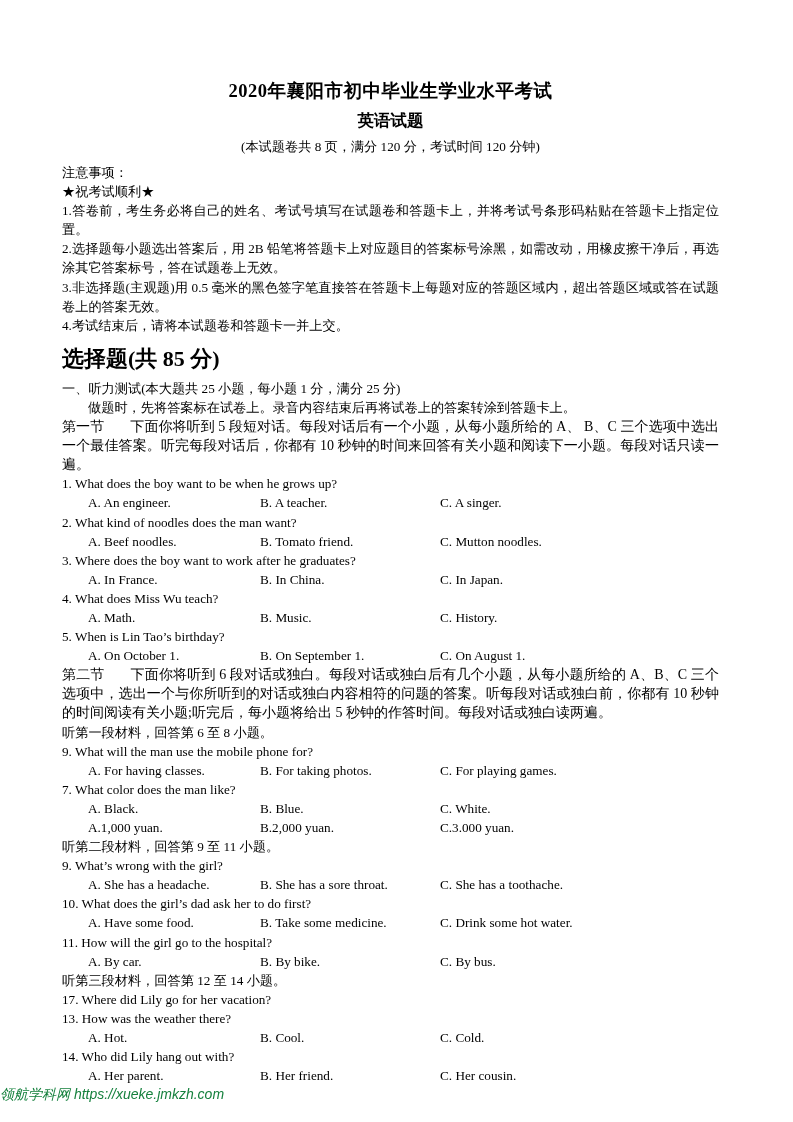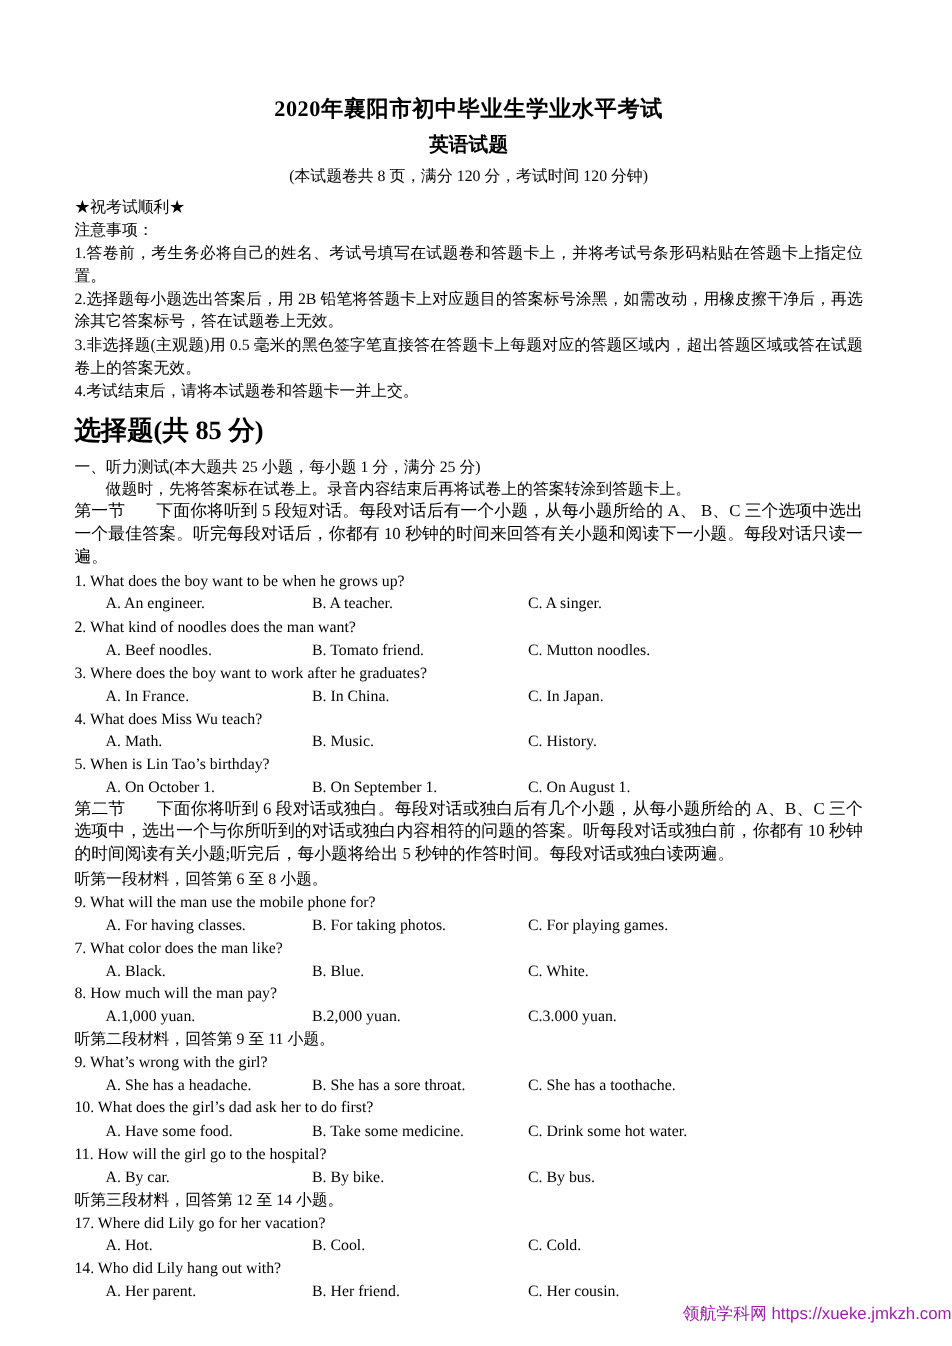--- a/index.html
+++ b/index.html
@@ -72,41 +72,42 @@
     line-height: 19.1px;
     margin: 0;
     text-align: justify;
   }
   .para-indent { text-indent: 26px; }
   .footer {
     position: absolute;
     left: 0;
     bottom: 18px;
     width: 793px;
-    text-align: right;
+    text-align: left;
     font-size: 14px;
-    color: #a21caf;
+    color: #15803d;
     font-family: "Liberation Sans", sans-serif;
+    font-style: italic;
   }
   .firstline-gap {
     display: inline-block;
     width: 26px;
   }
 </style>
 </head>
 <body>
 
 <div class="page">
 
   <div class="title-main">2020年襄阳市初中毕业生学业水平考试</div>
   <div class="title-sub">英语试题</div>
   <div class="title-note">(本试题卷共 8 页，满分 120 分，考试时间 120 分钟)</div>
 
+  <div class="line">注意事项：</div>
   <div class="line">★祝考试顺利★</div>
-  <div class="line">注意事项：</div>
   <div class="line">1.答卷前，考生务必将自己的姓名、考试号填写在试题卷和答题卡上，并将考试号条形码粘贴在答题卡上指定位置。</div>
   <div class="line">2.选择题每小题选出答案后，用 2B 铅笔将答题卡上对应题目的答案标号涂黑，如需改动，用橡皮擦干净后，再选涂其它答案标号，答在试题卷上无效。</div>
   <div class="line">3.非选择题(主观题)用 0.5 毫米的黑色签字笔直接答在答题卡上每题对应的答题区域内，超出答题区域或答在试题卷上的答案无效。</div>
   <div class="line">4.考试结束后，请将本试题卷和答题卡一并上交。</div>
 
   <div class="section-head">选择题(共 85 分)</div>
 
   <div class="line">一、听力测试(本大题共 25 小题，每小题 1 分，满分 25 分)</div>
   <div class="line para-indent">做题时，先将答案标在试卷上。录音内容结束后再将试卷上的答案转涂到答题卡上。</div>
 
@@ -162,21 +163,20 @@
     <span class="o3">C. For playing games.</span>
   </div>
 
   <div class="q-line">7. What color does the man like?</div>
   <div class="opts">
     <span class="o1">A. Black.</span>
     <span class="o2">B. Blue.</span>
     <span class="o3">C. White.</span>
   </div>
 
-  <div class="q-line">8. How much will the man pay?</div>
   <div class="opts">
     <span class="o1">A.1,000 yuan.</span>
     <span class="o2">B.2,000 yuan.</span>
     <span class="o3">C.3.000 yuan.</span>
   </div>
 
   <div class="line">听第二段材料，回答第 9 至 11 小题。</div>
 
   <div class="q-line">9. What’s wrong with the girl?</div>
   <div class="opts">
@@ -196,20 +196,21 @@
   <div class="opts">
     <span class="o1">A. By car.</span>
     <span class="o2">B. By bike.</span>
     <span class="o3">C. By bus.</span>
   </div>
 
   <div class="line">听第三段材料，回答第 12 至 14 小题。</div>
 
   <div class="q-line">17. Where did Lily go for her vacation?</div>
 
+  <div class="q-line">13. How was the weather there?</div>
   <div class="opts">
     <span class="o1">A. Hot.</span>
     <span class="o2">B. Cool.</span>
     <span class="o3">C. Cold.</span>
   </div>
 
   <div class="q-line">14. Who did Lily hang out with?</div>
   <div class="opts">
     <span class="o1">A. Her parent.</span>
     <span class="o2">B. Her friend.</span>

